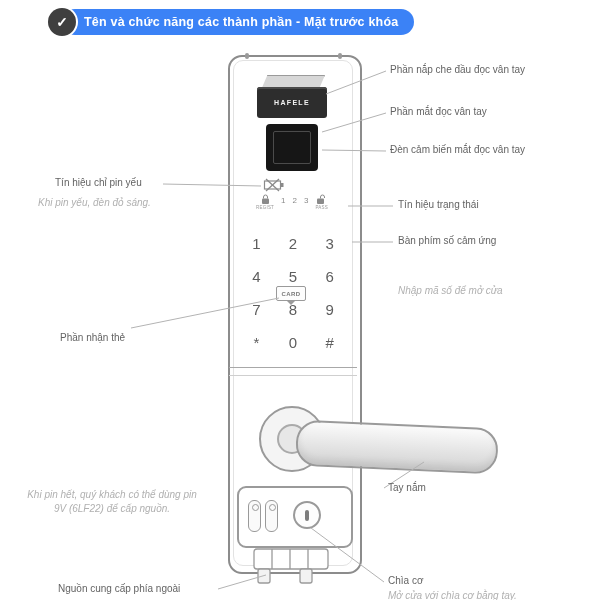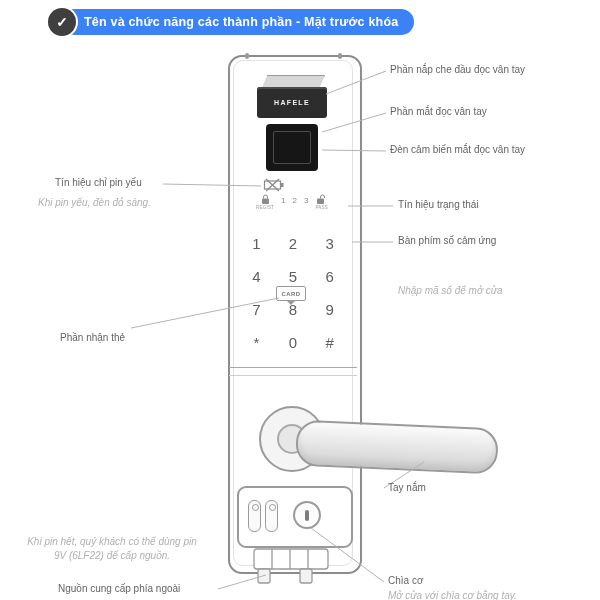--- a/index.html
+++ b/index.html
@@ -200,16 +200,16 @@
   <div class="callout" style="left:398px;top:199px;text-align:center;">Tín hiệu trạng thái</div>
   <div class="callout" style="left:398px;top:235px;">Bàn phím số cảm ứng</div>
   <div class="sub" style="left:398px;top:268px;margin-top:16px;">Nhập mã số để mở cửa</div>
   <div class="callout" style="left:388px;top:482px;">Tay nắm</div>
   <div class="callout" style="left:388px;top:575px;">Chìa cơ</div>
   <div class="sub" style="left:388px;top:589px;">Mở cửa với chìa cơ bằng tay.</div>
 
   <div class="callout" style="left:55px;top:177px;">Tín hiệu chỉ pin yếu</div>
   <div class="sub" style="left:38px;top:196px;">Khi pin yếu, đèn đỏ sáng.</div>
   <div class="callout" style="left:60px;top:332px;">Phần nhận thẻ</div>
-  <div class="sub wrap" style="left:26px;top:488px;width:172px;text-align:center;margin-top:47px;">Khi pin hết, quý khách có thể dùng pin 9V (6LF22) để cấp nguồn.</div>
+  <div class="sub wrap" style="left:26px;top:488px;width:172px;text-align:center;">Khi pin hết, quý khách có thể dùng pin 9V (6LF22) để cấp nguồn.</div>
   <div class="callout" style="left:58px;top:583px;">Nguồn cung cấp phía ngoài</div>
 
 </div>
 
 </body></html>

